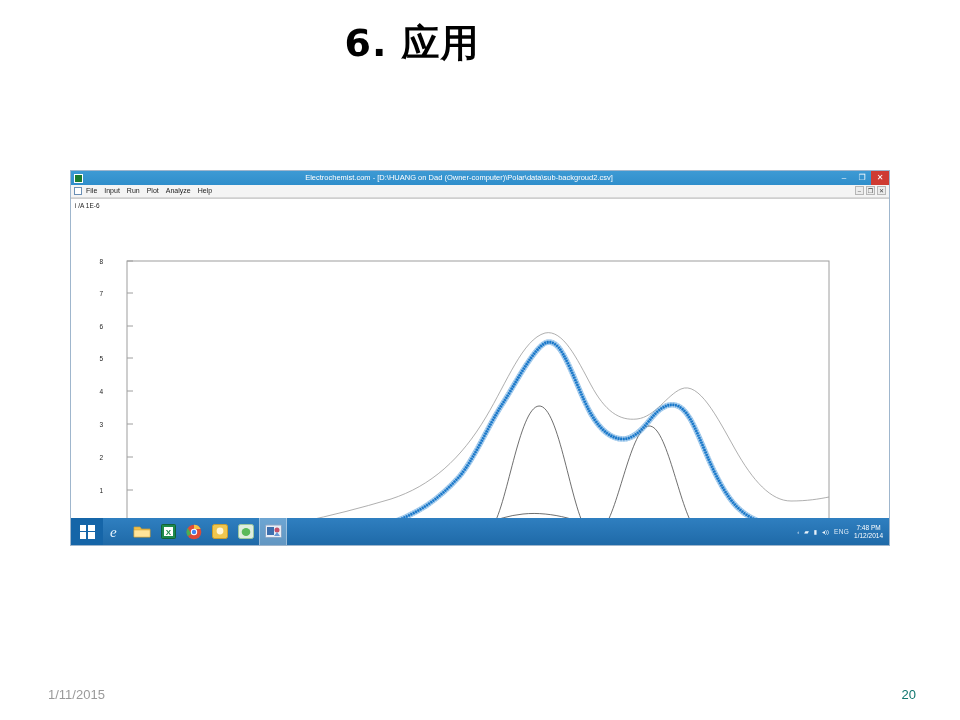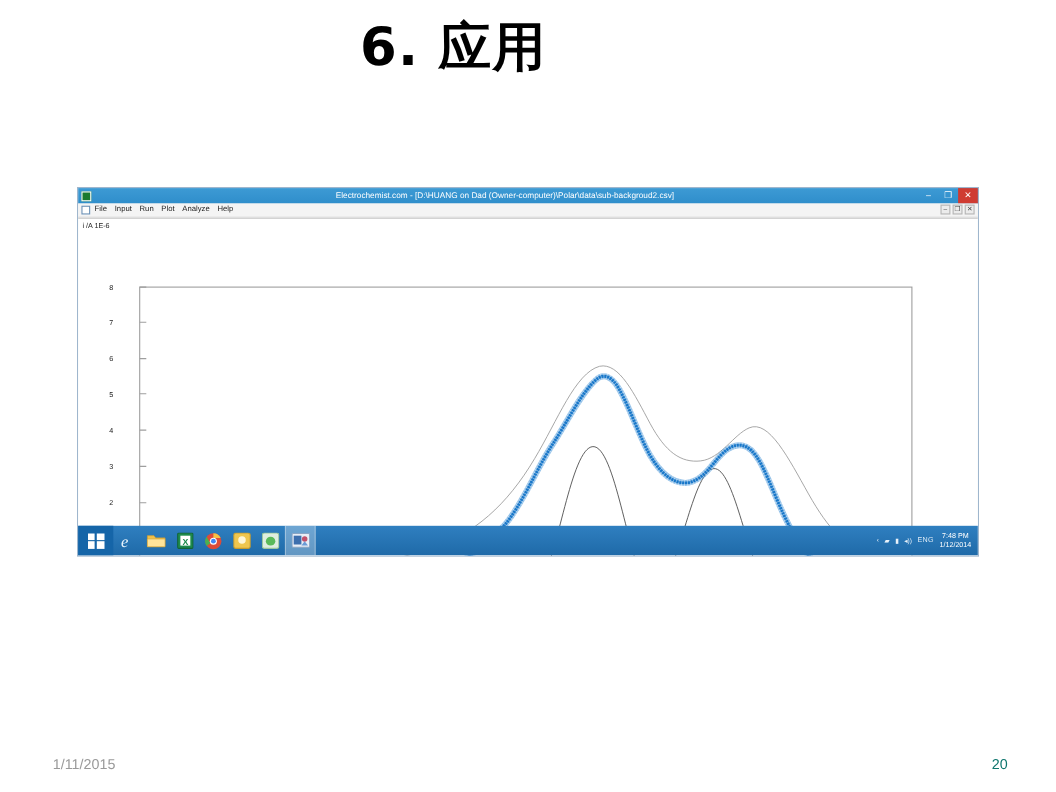--- a/index.html
+++ b/index.html
@@ -15,35 +15,35 @@
     overflow: hidden;
   }
 
   
   #slide-title {
     position: absolute;
     top: 16px;
     left: 0;
     width: 824px;
     text-align: center;
-    font-size: 48px;
+    font-size: 38px;
     font-weight: bold;
     color: #000000;
     letter-spacing: 1px;
     line-height: 54px;
     font-family: "DejaVu Sans", "Liberation Sans", sans-serif;
   }
 
   
   #app-window {
     position: absolute;
     left: 70px;
     top: 170px;
     width: 820px;
-    height: 336px;
+    height: 376px;
     background: #f2f2f2;
     border: 1px solid #9fb6cd;
     box-sizing: border-box;
     overflow: hidden;
   }
 
   
   #title-bar {
     position: relative;
     height: 14px;

